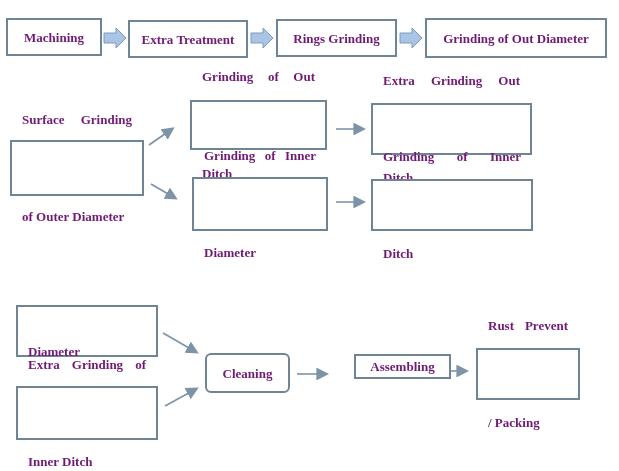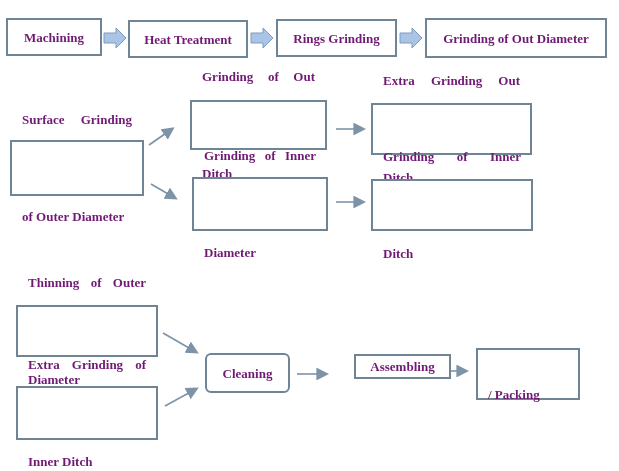--- a/index.html
+++ b/index.html
@@ -36,21 +36,21 @@
   <line x1="163" y1="333" x2="196" y2="352" stroke="#7d93a8" stroke-width="1.6" marker-end="url(#ah)"></line>
   <line x1="165" y1="406" x2="196" y2="389" stroke="#7d93a8" stroke-width="1.6" marker-end="url(#ah)"></line>
   <line x1="297" y1="374" x2="326" y2="374" stroke="#7d93a8" stroke-width="1.6" marker-end="url(#ah)"></line>
   <line x1="439" y1="371" x2="466" y2="371" stroke="#7d93a8" stroke-width="1.6" marker-end="url(#ah)"></line>
 </svg>
 
 <div class="box center" style="left:6px;top:18px;width:96px;height:38px;">
     <span>Machining</span>
   </div>
 <div class="box center" style="left:128px;top:20px;width:120px;height:38px;">
-    <span>Heat Treatment</span>
+    <span>Extra Treatment</span>
   </div>
 <div class="box center" style="left:276px;top:19px;width:121px;height:38px;">
     <span>Rings Grinding</span>
   </div>
 <div class="box center" style="left:425px;top:18px;width:182px;height:40px;">
     <span>Grinding of Out Diameter</span>
   </div>
 
 <div class="box just" style="left:10px;top:140px;width:134px;height:56px;">
   <span class="l1">Surface Grinding</span>
@@ -67,28 +67,28 @@
 <div class="box just" style="left:371px;top:103px;width:161px;height:52px;">
   <span class="l1">Extra Grinding Out</span>
   <span class="l2">Ditch</span>
 </div>
 <div class="box just" style="left:371px;top:179px;width:162px;height:52px;">
   <span class="l1">Grinding of Inner</span>
   <span class="l2">Ditch</span>
 </div>
 
 <div class="box just" style="left:16px;top:305px;width:142px;height:52px;">
-  <span class="l1">Thinning of Outer</span>
   <span class="l2">Diameter</span>
 </div>
 <div class="box just" style="left:16px;top:386px;width:142px;height:54px;">
   <span class="l1">Extra Grinding of</span>
   <span class="l2">Inner Ditch</span>
 </div>
 <div class="box center" style="left:205px;top:353px;width:85px;height:40px;border-radius:6px;">
     <span>Cleaning</span>
   </div>
 <div class="box center" style="left:338px;top:354px;width:97px;height:25px;margin-left:16px;">
     <span>Assembling</span>
   </div>
 <div class="box just" style="left:476px;top:348px;width:104px;height:52px;">
+  <span class="l1">Rust Prevent</span>
   <span class="l2">/ Packing</span>
 </div>
 
 </body></html>

